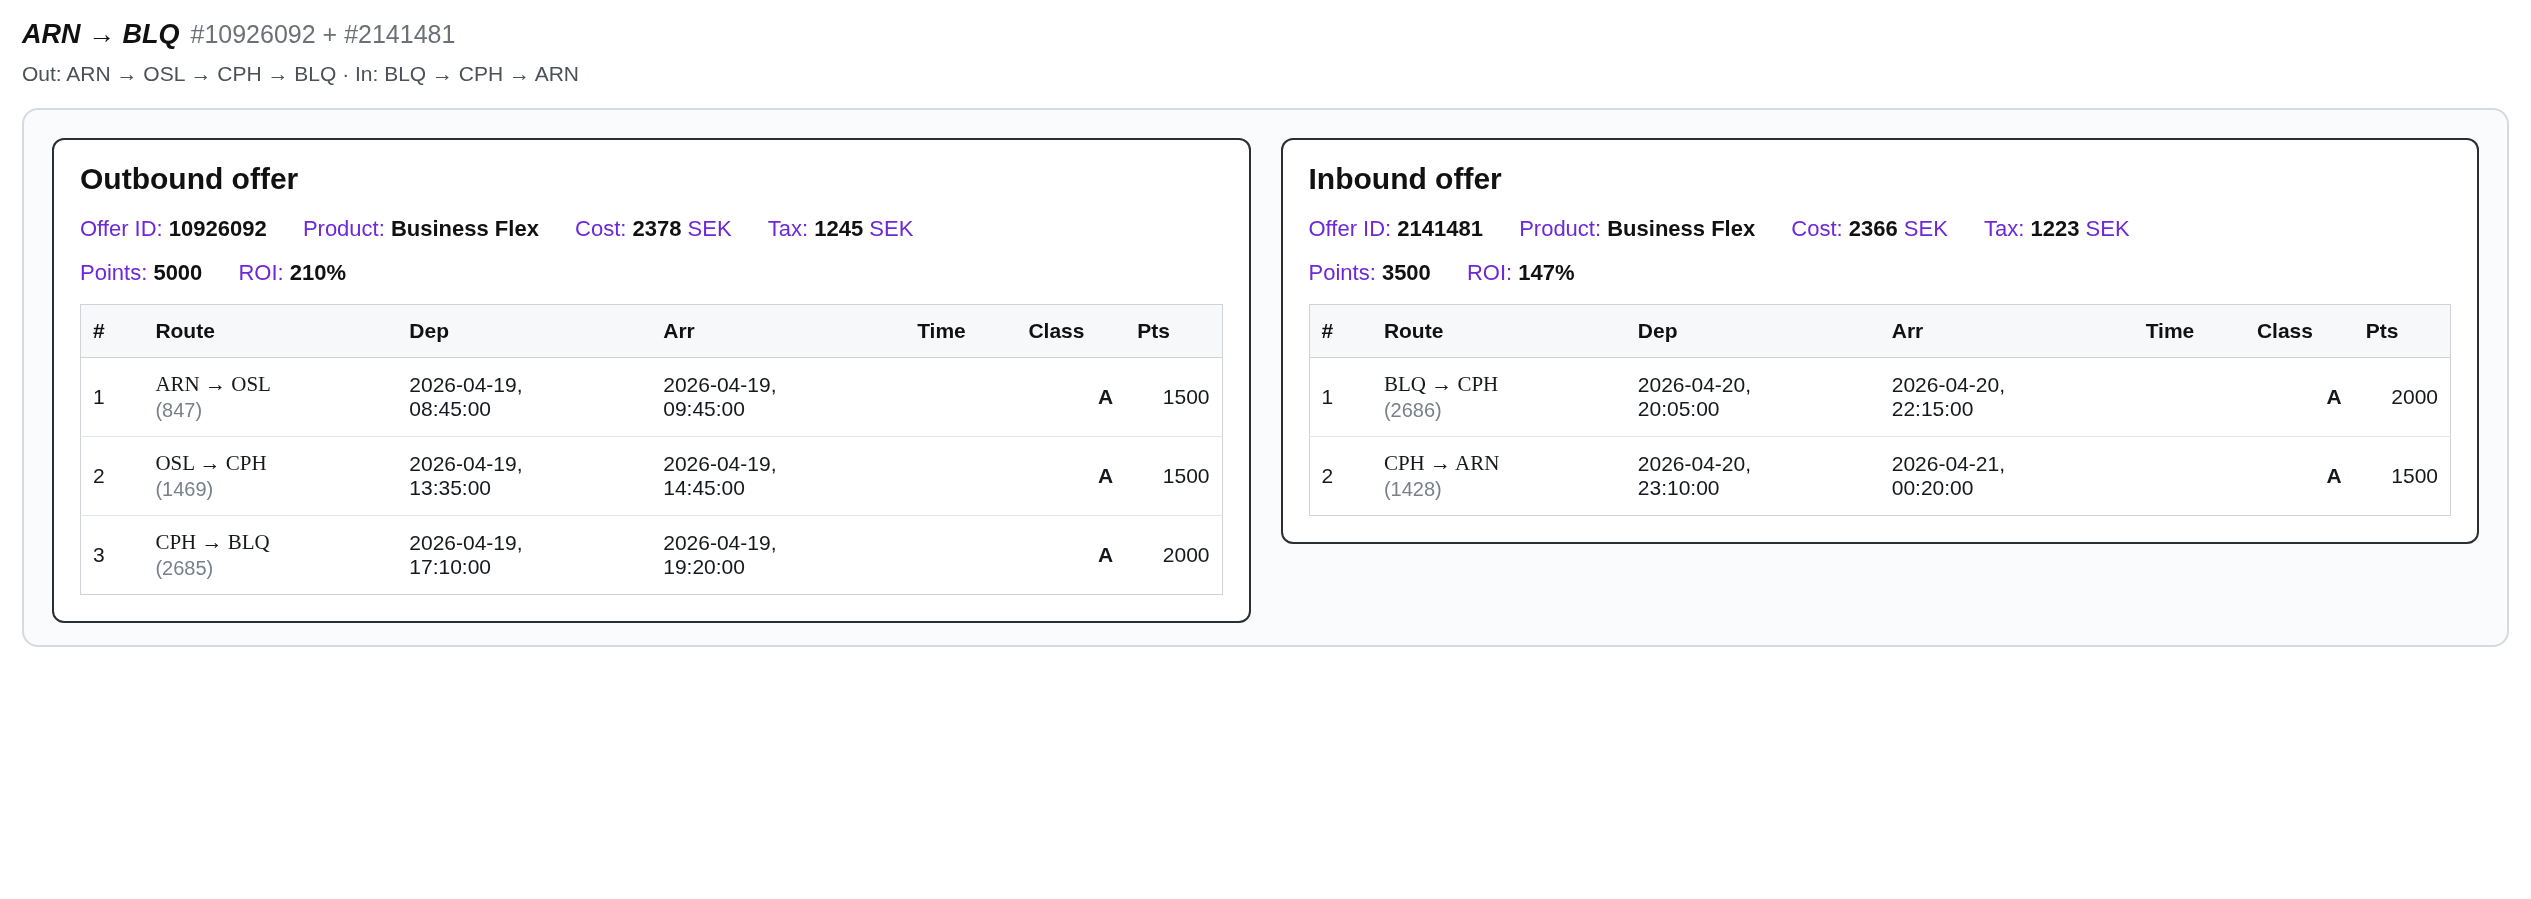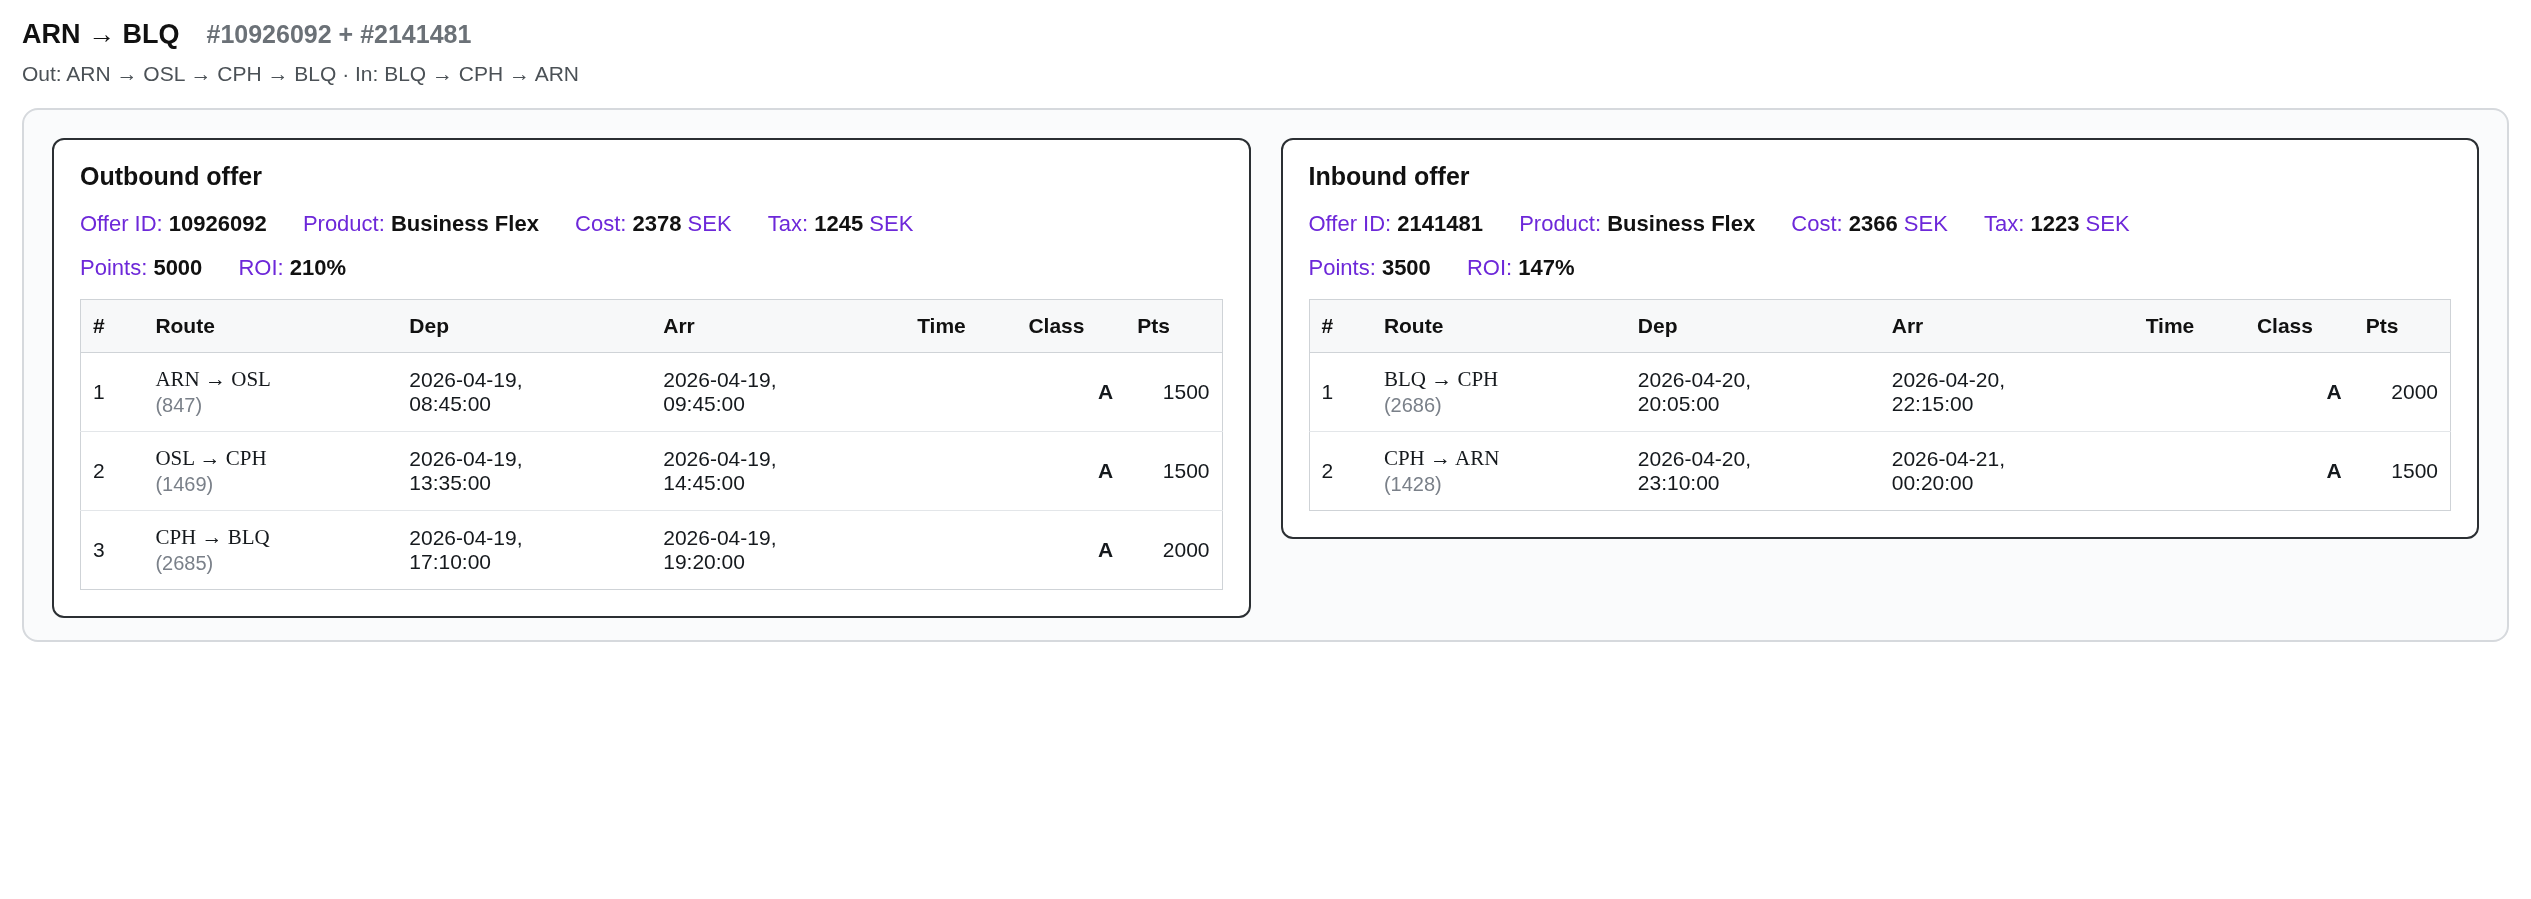--- a/index.html
+++ b/index.html
@@ -21,25 +21,26 @@
   
   .hdr-line1 {
     font-size: 27px;
     line-height: 1.2;
     margin-bottom: 12px;
     white-space: nowrap;
   }
   .hdr-route {
     font-weight: bold;
     color: #111111;
+    font-style: italic;
   }
   .hdr-ids {
     color: #6b7177;
-    font-weight: bold;
-    margin-left: 27px;
+    font-weight: normal;
+    margin-left: 11px;
     font-size: 25px;
   }
   .hdr-line2 {
     font-size: 21px;
     color: #4b5156;
     margin-bottom: 22px;
     white-space: nowrap;
   }
   
   .outer-panel {
@@ -54,21 +55,21 @@
   }
   .offer-card {
     flex: 1 1 0;
     border: 2px solid #2b2f33;
     border-radius: 12px;
     background: #ffffff;
     padding: 22px 26px 26px 26px;
     box-sizing: border-box;
   }
   .offer-title {
-    font-size: 25px;
+    font-size: 30px;
     font-weight: bold;
     margin-bottom: 20px;
   }
   .meta-row {
     font-size: 22px;
     color: #333a40;
     margin-bottom: 18px;
     white-space: nowrap;
   }
   .meta-row .lbl { color: #6d28d9; }

